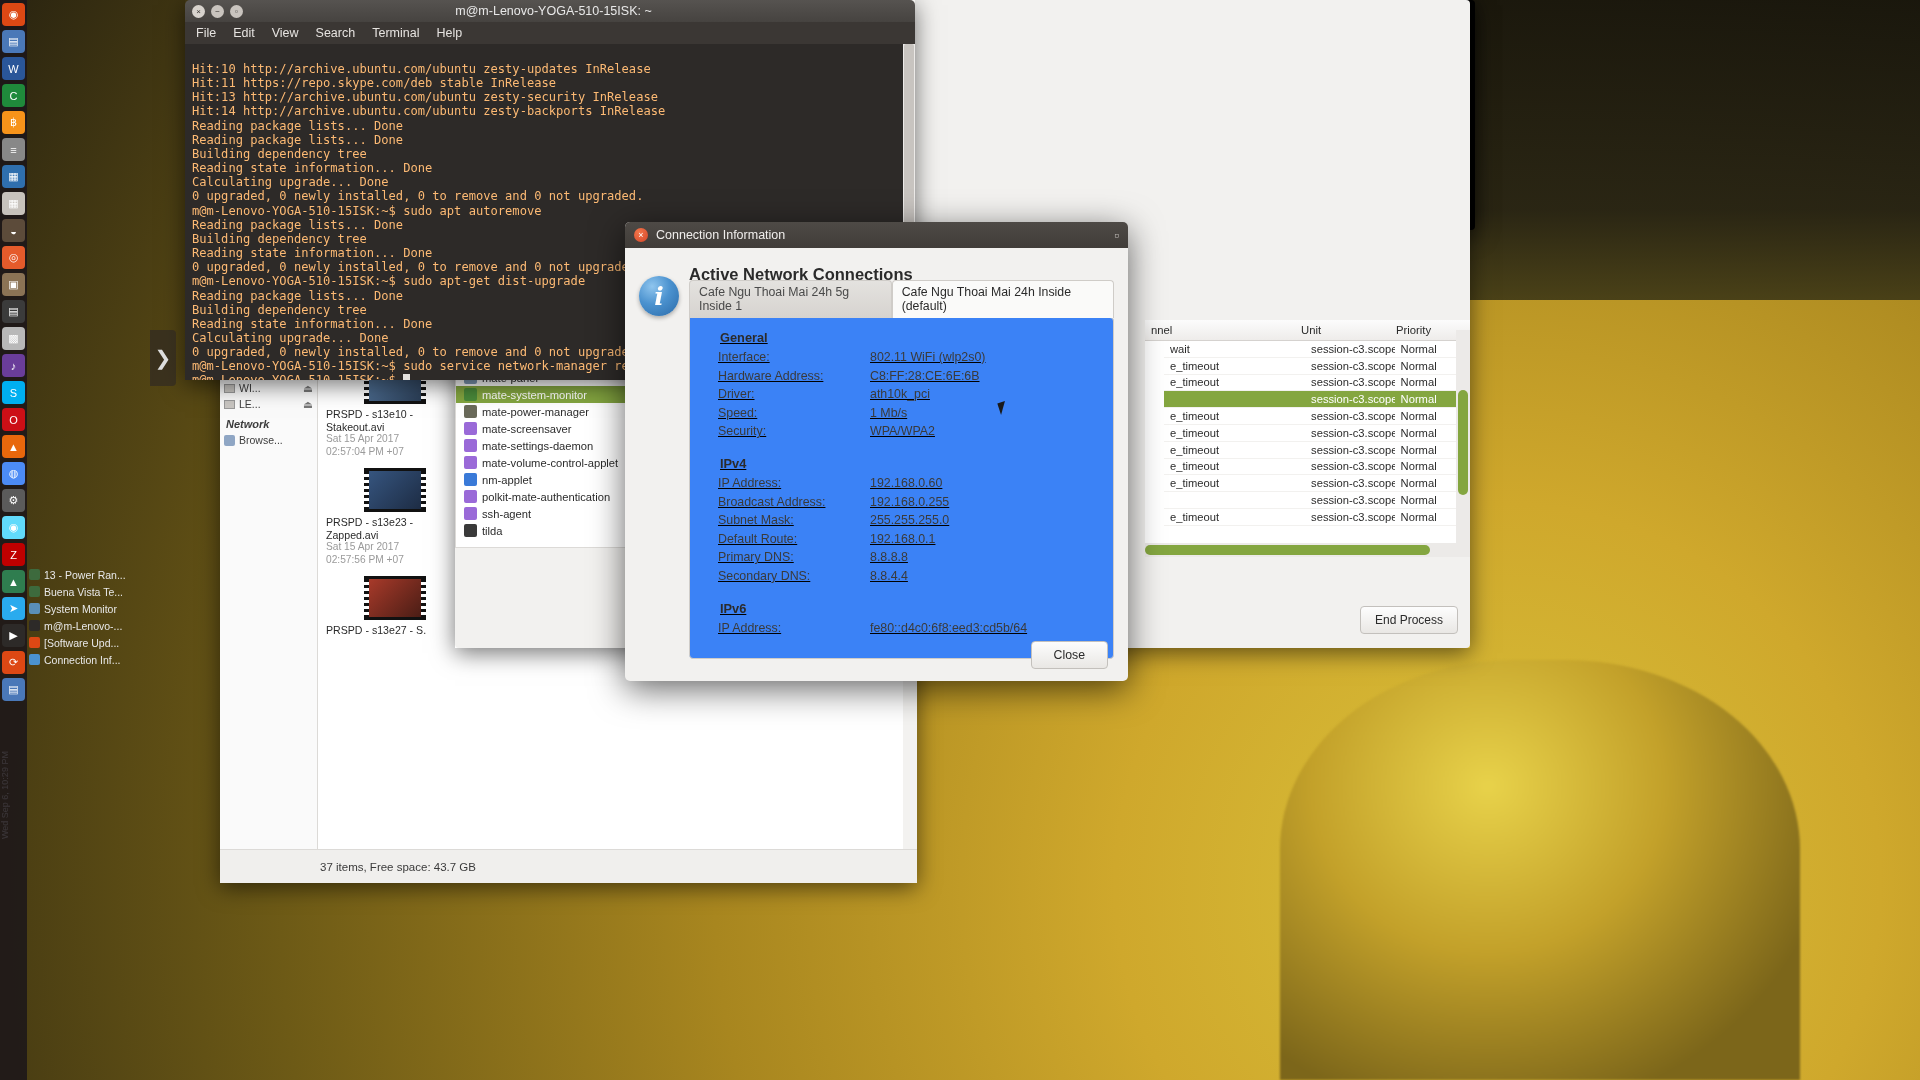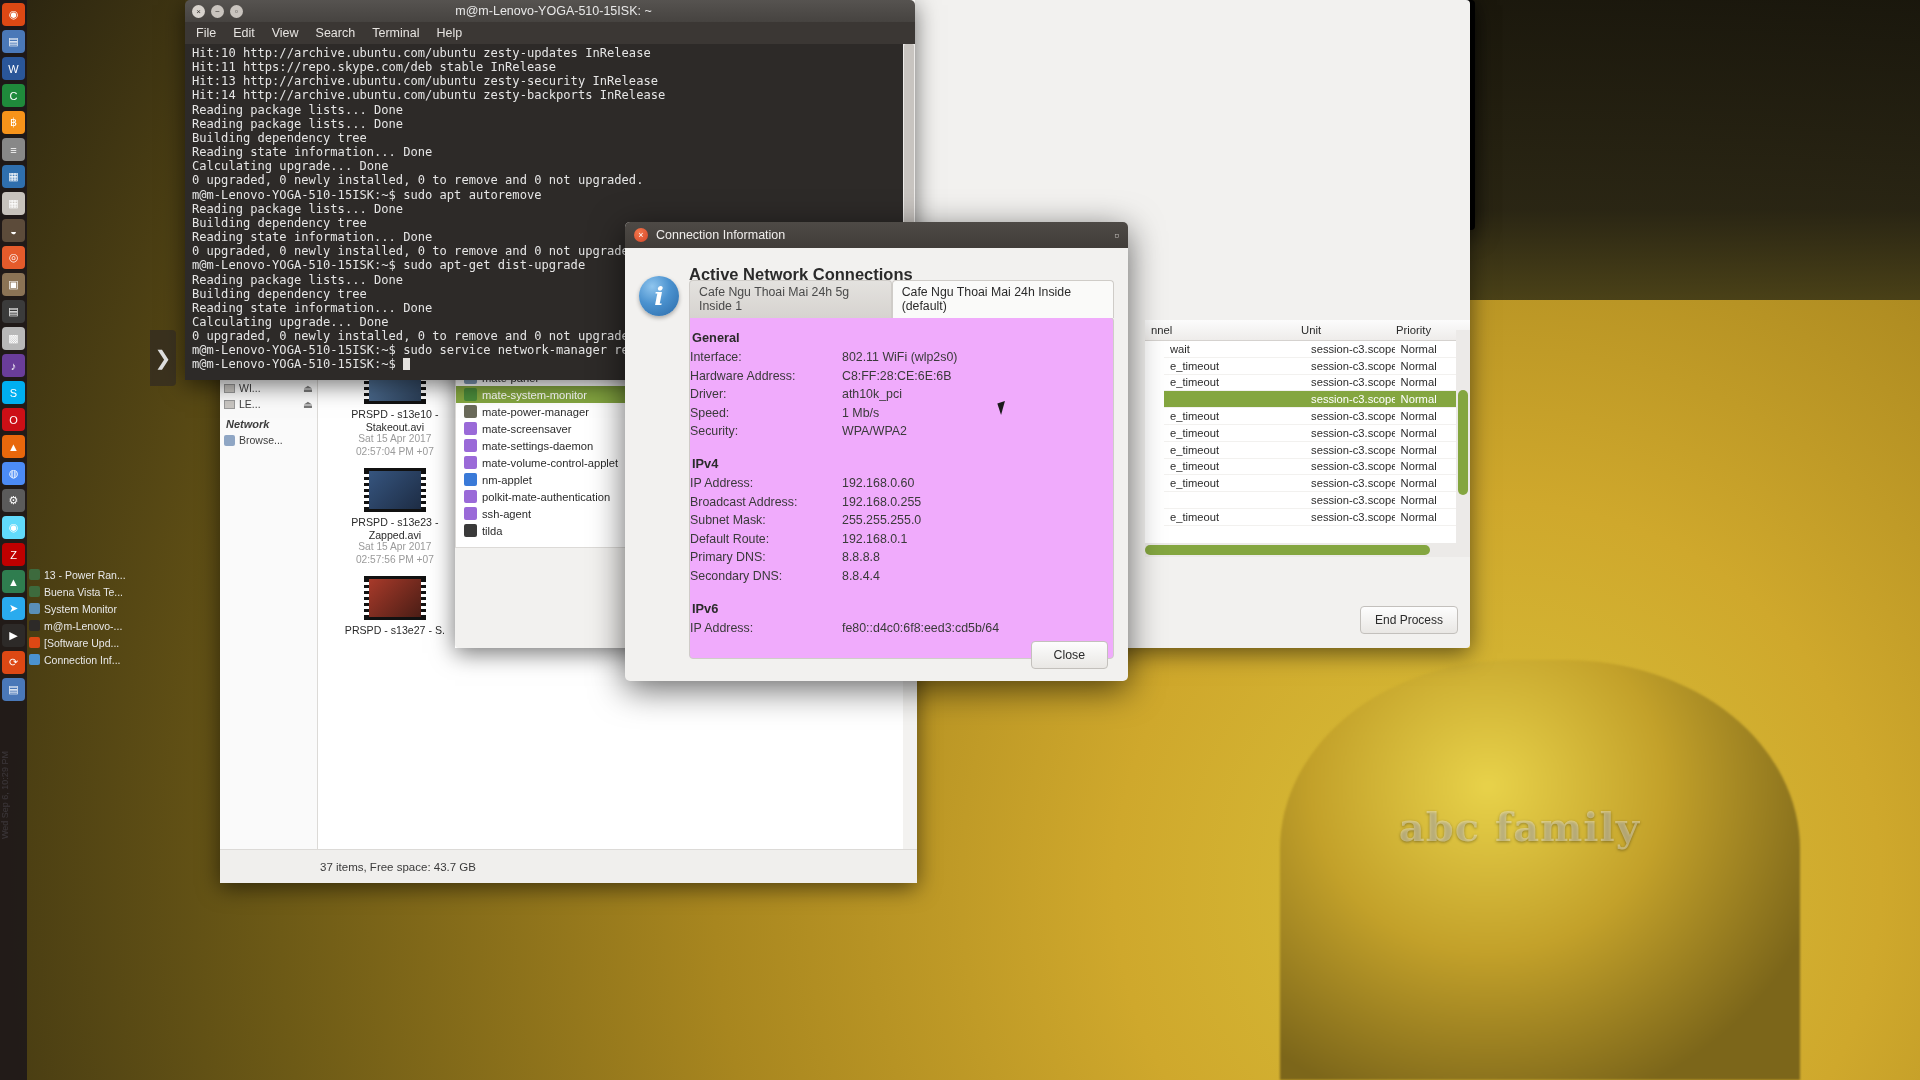--- a/index.html
+++ b/index.html
@@ -85,22 +85,22 @@
   
   #terminal{ left:185px; top:0; width:730px; height:380px; z-index:20;}
   #terminal .titlebar{ background:linear-gradient(180deg,#565350,#464340); }
   #term-title{ flex:1; text-align:center; margin-left:-50px; font-size:12.5px;}
   #term-menu{
     height:22px; background:#3b3734; display:flex; align-items:center;
     gap:17px; padding:0 11px; color:#e6e3e0; font-size:12.5px;
   }
   #term-body{
     height:336px; background:#300a24; background:#2d2a28;
-    color:#e5e5e5; font-family:"DejaVu Sans Mono", monospace;
-    font-size:12.1px; line-height:14.15px; padding:2px 0 0 7px; overflow:hidden;
+    color:#fdba74; font-family:"DejaVu Sans Mono", monospace;
+    font-size:12.1px; line-height:14.15px; padding:18px 0 0 7px; overflow:hidden;
     position:relative;
   }
   #term-scroll{
     position:absolute; right:0; top:0; width:12px; height:100%;
     background:#eceae8;
   }
   #term-scroll .thumb{ position:absolute; top:0; left:1px; width:10px; height:210px; background:#c8c4c0; border-radius:2px;}
   .cursor{ display:inline-block; width:7px; height:12px; background:#e4e1de; vertical-align:-2px; }
 
   
@@ -112,21 +112,21 @@
   .fm-side-row{ display:flex; align-items:center; gap:4px; height:16px;}
   .fm-side-head{ font-weight:bold; font-size:11px; margin:6px 0 2px 2px;font-style:italic;}
   #fm-main{
     position:absolute; left:98px; top:0; right:14px; height:519px; background:#fff;
     overflow:hidden;
   }
   .fm-grid{
     display:grid; grid-template-columns:repeat(4,1fr);
     padding:26px 6px 0 6px; gap:2px 2px;
   }
-  .fm-cell{ text-align:center; padding:4px 2px; }
+  .fm-cell{ text-align:left; padding:4px 2px; }
   .thumb-img{
     width:62px;height:44px;margin:0 auto 4px auto; border:3px solid #111;
     border-left-width:5px;border-right-width:5px;
     background-size:cover; position:relative;
   }
   .thumb-img:before,.thumb-img:after{
     content:""; position:absolute; top:0; bottom:0; width:5px;
     background:repeating-linear-gradient(180deg,#111 0 3px,#fff 3px 6px);
   }
   .thumb-img:before{left:-5px;} .thumb-img:after{right:-5px;}
@@ -214,22 +214,22 @@
   #dlg-right{ flex:1; }
   #dlg-heading{ font-size:16.5px; font-weight:bold; color:#2b2b2b; margin:3px 0 10px 0;}
   #tabs{ display:flex; align-items:flex-end; height:24px;}
   .tab{
     padding:4px 9px 5px 9px; font-size:12.3px; color:#4a4a4a;
     border:1px solid #cfccc8; border-bottom:none; border-radius:4px 4px 0 0;
     background:linear-gradient(180deg,#e4e2df,#d6d3cf);
   }
   .tab.active{ background:#fafaf9; color:#2b2b2b; }
   #tab-panel{
-    border:1px solid #cfccc8; background:#f0abfc; border-radius:0 4px 4px 4px;
-    height:342px; padding:12px 0; margin-top:-1px;
+    border:1px solid #cfccc8; background:#3b82f6; border-radius:0 4px 4px 4px;
+    height:342px; padding:12px 28px; margin-top:-1px;text-decoration:underline;
   }
   .sec-title{ font-size:12.8px; font-weight:bold; color:#2b2b2b; margin:0 0 3px 2px;}
   .kv{ display:flex; font-size:12.4px; color:#3a3a3a; line-height:18.6px;}
   .kv .k{ width:130px; }
   .kv .v{ flex:1;margin-left:22px; }
   .sec-gap{ height:15px; }
   #dlg-footer{ position:absolute; right:20px; bottom:12px;}
   #dlg-close{
     padding:6px 22px; font-size:12.3px; color:#2b2b2b;
     background:linear-gradient(180deg,#fdfdfd,#e9e7e4);
@@ -240,21 +240,20 @@
     border-left:8px solid #1a1a1a; border-bottom:12px solid transparent;
     transform:rotate(-18deg);
   }
 </style>
 </head>
 <body>
 
 <div id="desktop">
   <div id="wall-dark-top"></div>
   <div id="wall-figure"></div>
-  <div id="wall-logo">abc family</div>
 </div>
 
 <div id="launcher">
     <div class="launch-ico" style="background: rgb(221, 72, 20);">◉</div>
     <div class="launch-ico" style="background: rgb(74, 120, 184);">▤</div>
     <div class="launch-ico" style="background: rgb(42, 86, 153);">W</div>
     <div class="launch-ico" style="background: rgb(31, 138, 59);">C</div>
     <div class="launch-ico" style="background: rgb(247, 147, 26);">฿</div>
     <div class="launch-ico" style="background: rgb(136, 136, 136);">≡</div>
     <div class="launch-ico" style="background: rgb(47, 111, 174);">▦</div>

